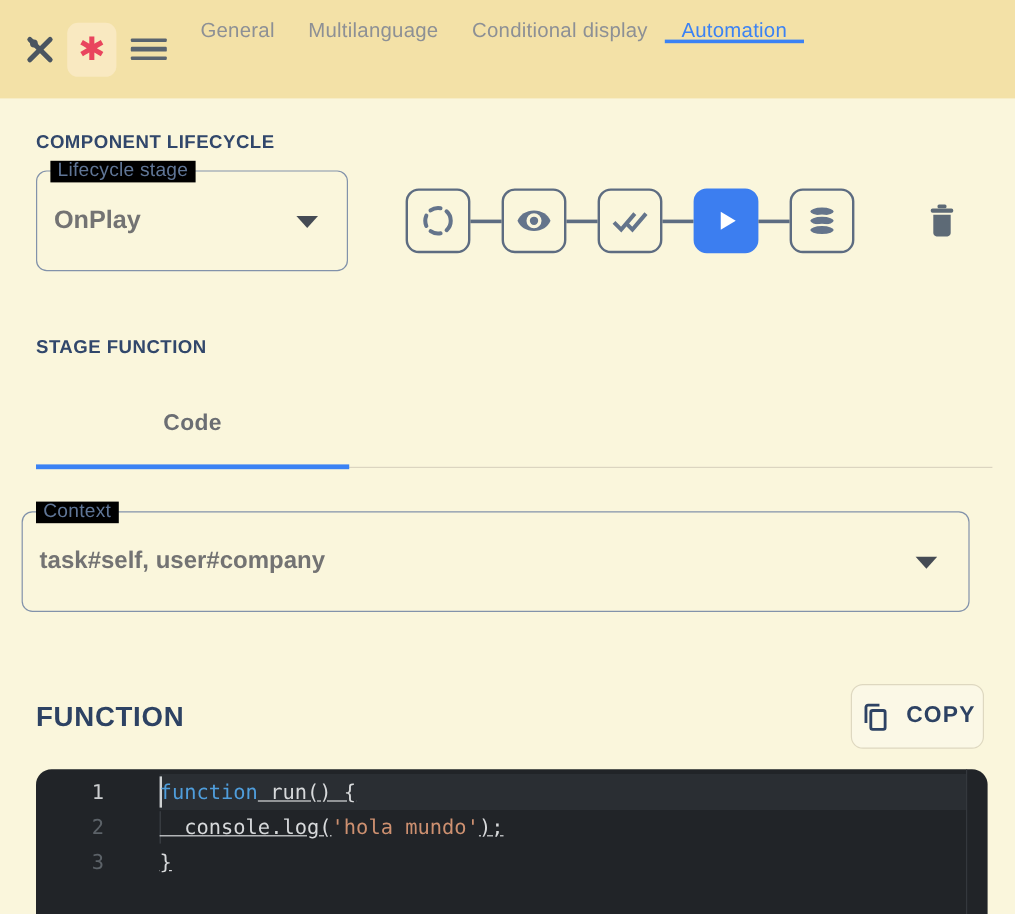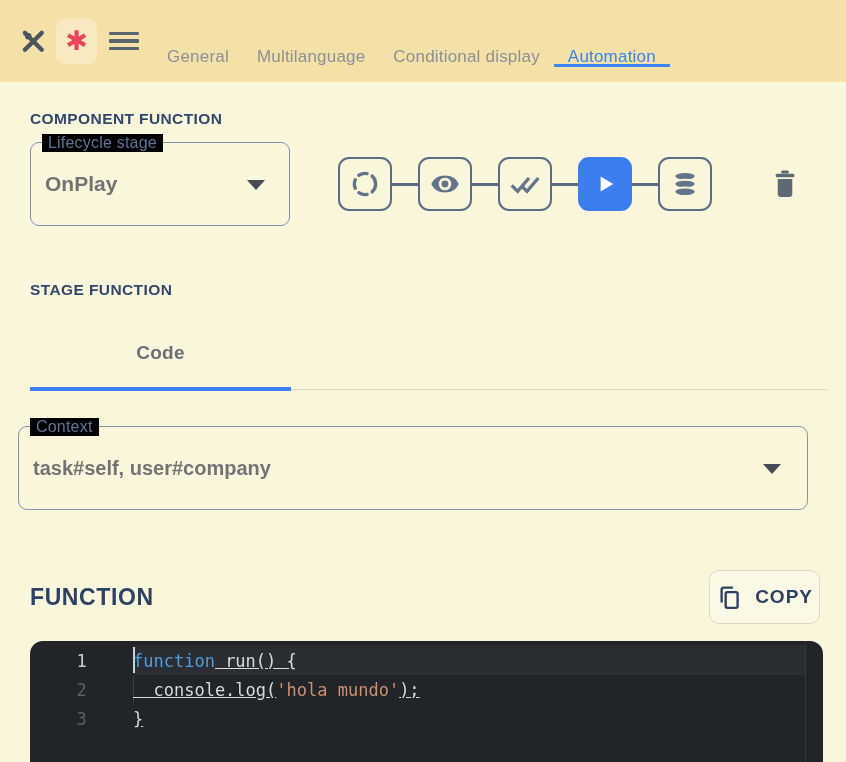--- a/index.html
+++ b/index.html
@@ -20,21 +20,21 @@
   .construction { width: 30px; height: 30px; margin-right: 8px; cursor: pointer; }
   .asterisk-btn {
     width: 41px; height: 45px; border-radius: 9px;
     background: #f9e9c1; display:flex; align-items:center; justify-content:center;
     font-size: 27px; color: #e9455e; margin-right: 12px; cursor: pointer;
     line-height: 1;
   }
   .hamburger { width: 30px; height: 30px; display:flex; flex-direction:column; justify-content:center; gap: 4px; margin-right: 14px; cursor:pointer; }
   .hamburger div { height: 3.2px; background: #5a646e; border-radius: 1px; }
 
-  .tabs { display: flex; height: 82px; align-items: center; margin-top: 32px; }
+  .tabs { display: flex; height: 82px; align-items: flex-start; margin-top: 32px; }
   .tab {
     display: flex; align-items: center; padding: 0 14px;
     font-size: 17px; font-weight: 500; color: #8d9095;
     cursor: pointer; position: relative; letter-spacing: .2px;
   }
   .tab.active { color: #3b82f4; }
   .tab.active::after {
     content:""; position: absolute; left: 0; right: 0; bottom: 0;
     height: 3px; background: #3b82f4;
   }
@@ -156,21 +156,21 @@
     <div></div>
   </div>
   <div class="tabs">
     <div class="tab">General</div>
     <div class="tab">Multilanguage</div>
     <div class="tab">Conditional display</div>
     <div class="tab active">Automation</div>
   </div>
 </div>
 
-<div class="section-title">COMPONENT FUNCTION</div>
+<div class="section-title">COMPONENT LIFECYCLE</div>
 
 <div class="lifecycle-row">
   <div class="outlined stage-select">
     <span class="flabel">Lifecycle stage</span>
     <span class="value">OnPlay</span>
     <span class="caret"></span>
   </div>
 
   <div class="pipeline">
     <div class="stage-box">

